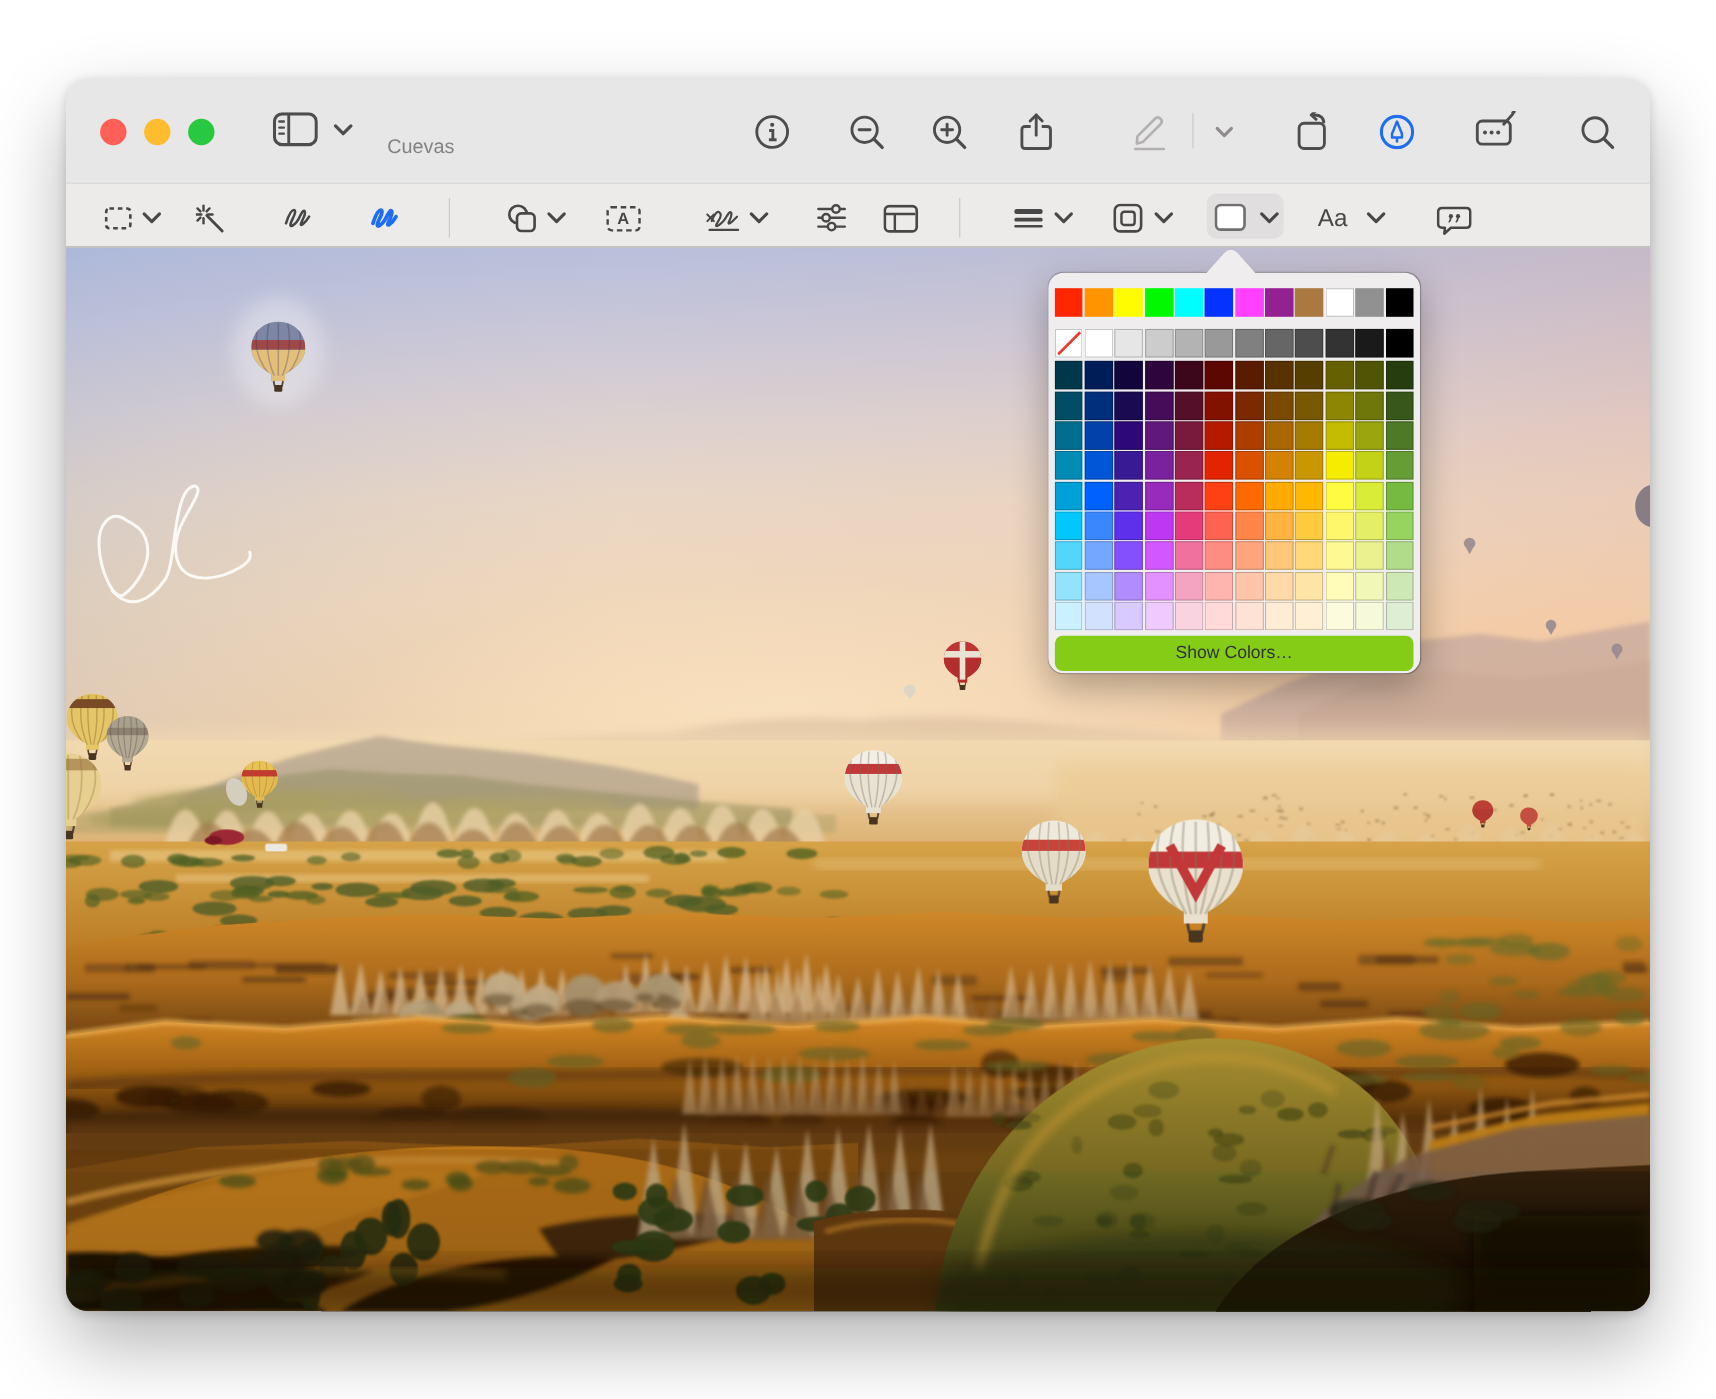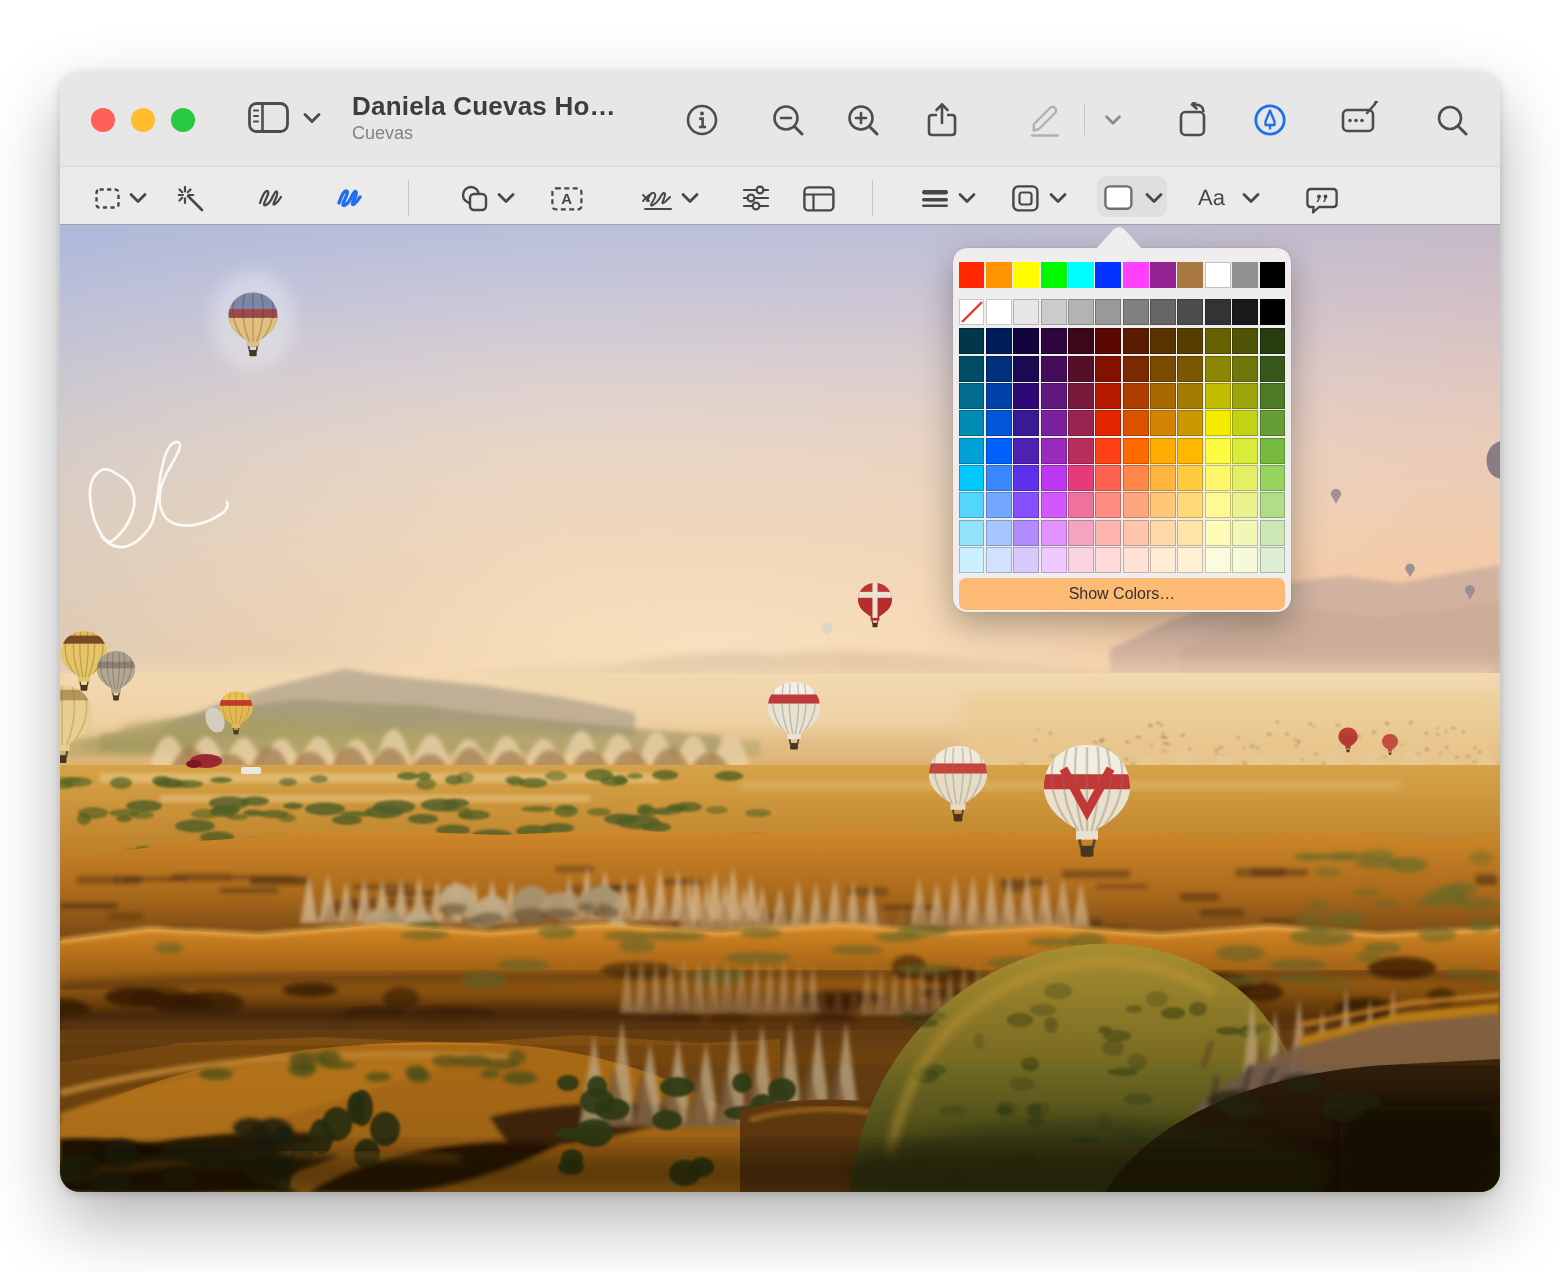--- a/index.html
+++ b/index.html
@@ -18,31 +18,30 @@
   #title{position:absolute;left:292px;top:19px;font-size:26px;font-weight:700;color:#3d3d3d;
          letter-spacing:0.2px;}
   #edited{position:absolute;left:292px;top:51px;font-size:18px;color:#828282;}
   
   #pop{position:absolute;left:893px;top:176px;width:338px;height:364px;border-radius:14px;
        background:#efedee;box-shadow:0 12px 34px rgba(0,0,0,0.3), 0 0 1px rgba(0,0,0,0.35);z-index:10;}
   #poparrow{position:absolute;left:1036px;top:153px;width:46px;height:24px;z-index:11;}
   .sw{position:absolute;width:25.9px;height:25.9px;}
   .gb{box-shadow:inset 0 0 0 1px rgba(0,0,0,0.22);}
   #showcolors{position:absolute;left:6px;top:330px;width:326px;height:32px;border-radius:7px;
-              background:#fdba74;color:#323232;font-size:16px;text-align:center;line-height:32px;}
+              background:#84cc16;color:#323232;font-size:16px;text-align:center;line-height:32px;}
 </style>
 </head>
 <body>
 <div id="stage">
   <div id="win">
     <div id="titlebar">
       <div class="tl" style="left:31px;background:#ff5f57;"></div>
       <div class="tl" style="left:71px;background:#febc2e;"></div>
       <div class="tl" style="left:111px;background:#28c840;"></div>
-      <div id="title">Daniela Cuevas Ho…</div>
       <div id="edited">Cuevas</div>
       <div id="tbicons">
           <svg class="ic" style="left:188px;top:30px;" width="41" height="32" viewBox="0 0 41 32">
             <rect x="1.5" y="1.5" width="38" height="28" rx="7" fill="none" stroke="#4d4d4d" stroke-width="2.8"></rect>
             <line x1="14.5" y1="2" x2="14.5" y2="29" stroke="#4d4d4d" stroke-width="2.6"></line>
             <line x1="6" y1="8.5" x2="10" y2="8.5" stroke="#4d4d4d" stroke-width="2.2" stroke-linecap="round"></line>
             <line x1="6" y1="14" x2="10" y2="14" stroke="#4d4d4d" stroke-width="2.2" stroke-linecap="round"></line>
             <line x1="6" y1="19.5" x2="10" y2="19.5" stroke="#4d4d4d" stroke-width="2.2" stroke-linecap="round"></line>
           </svg>
       <svg class="ic" style="left:242px;top:38px;" width="20" height="16" viewBox="0 0 20 16">

